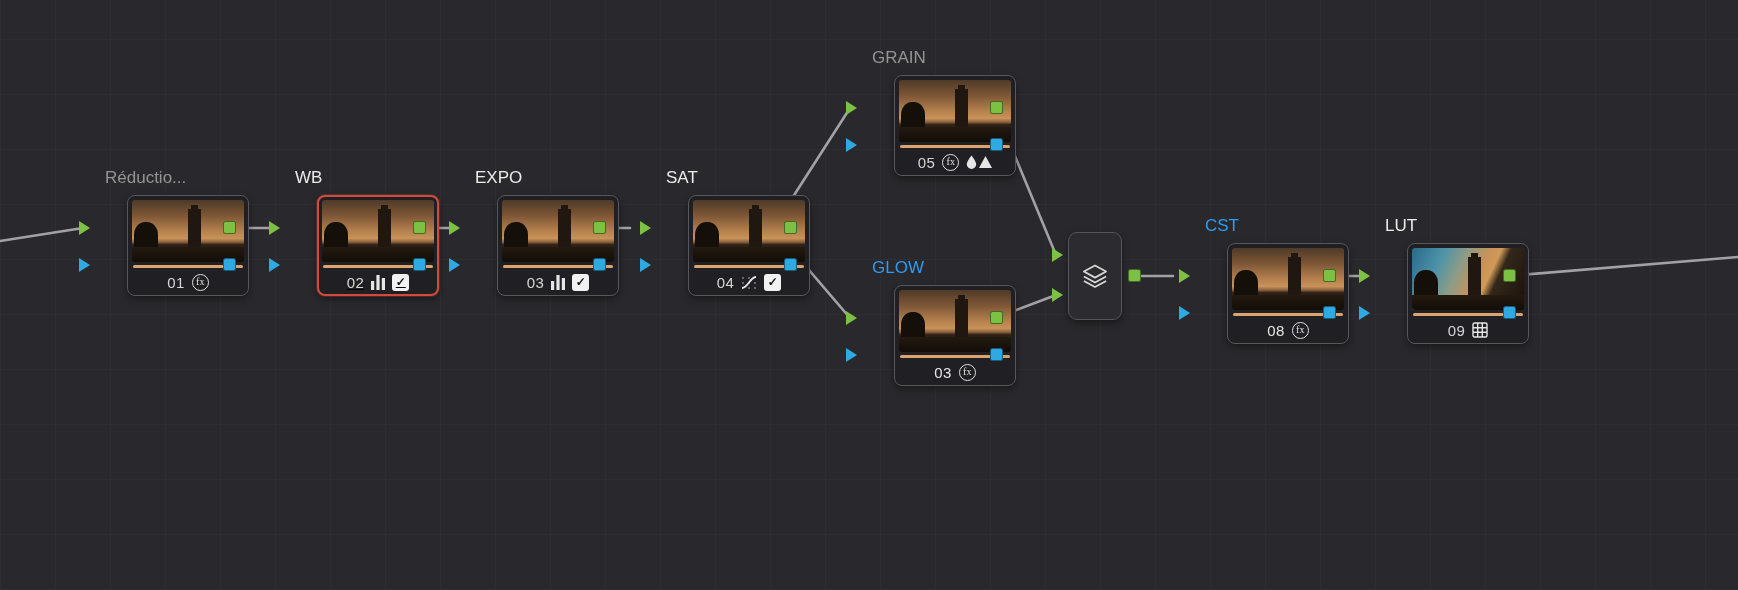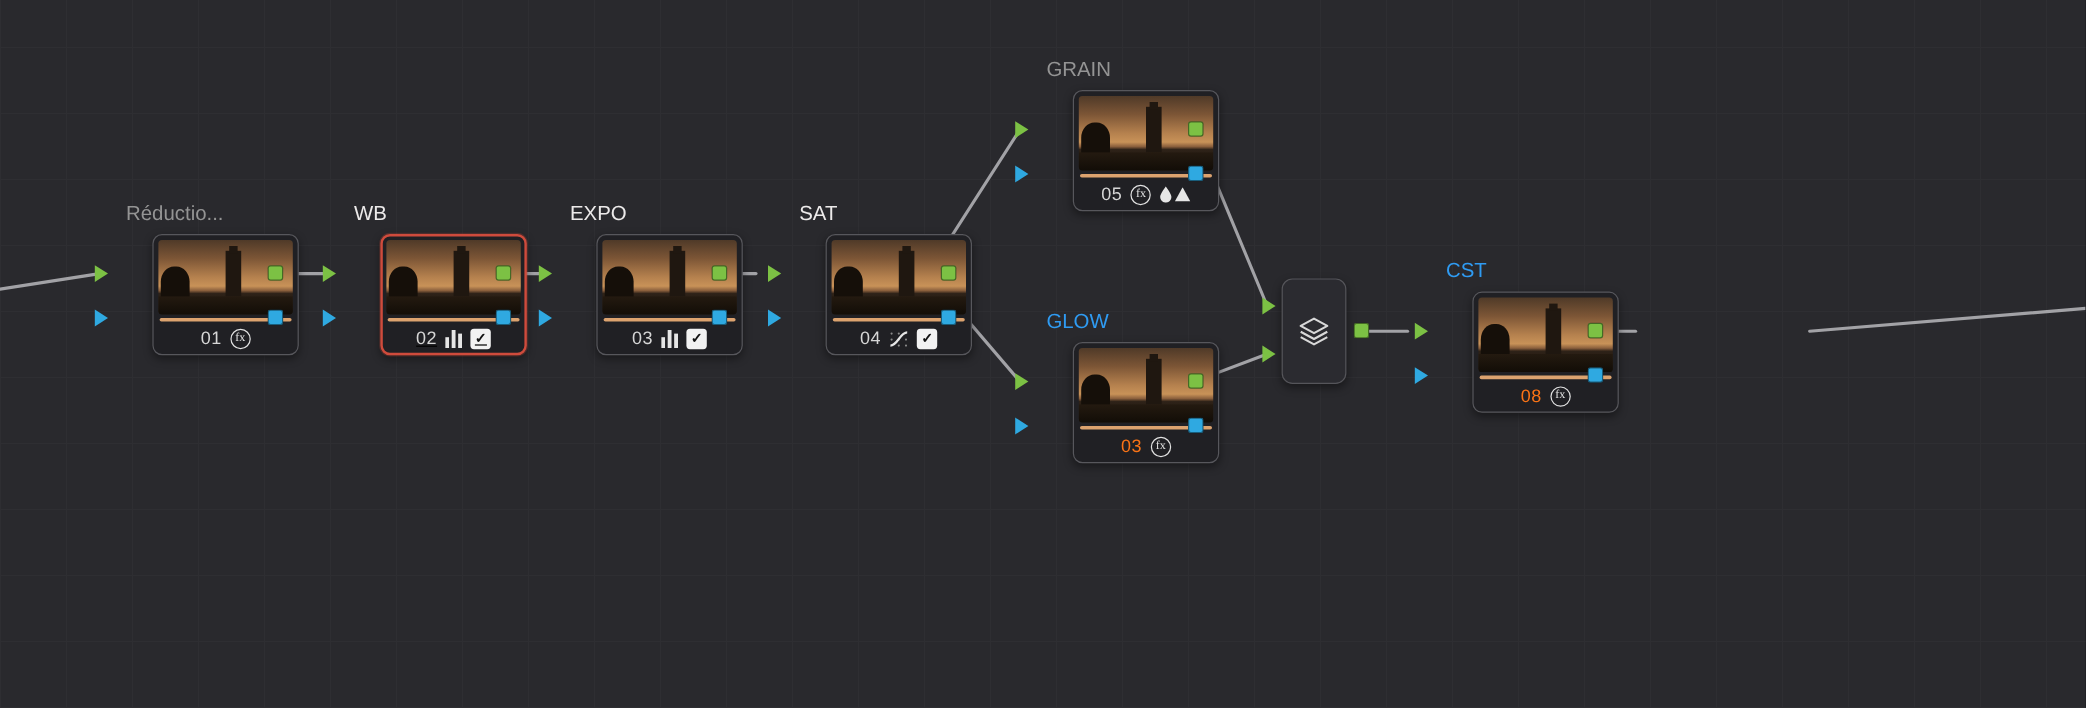--- a/index.html
+++ b/index.html
@@ -53,21 +53,21 @@
   .ground{position:absolute;left:0;bottom:0;width:100%;height:24%;background:linear-gradient(180deg,#241a10,#120d07);}
   .figure{position:absolute;left:2%;bottom:20%;width:24px;height:28px;background:#150f09;border-radius:46% 46% 0 0;}
 
   .cache-bar{height:3px;margin:3px 1px 2px 1px;background:#dca36f;border-radius:1.5px;}
 
   .node-footer{
     display:flex;align-items:center;justify-content:center;gap:7px;
     height:24px;color:#d6d6d6;font-size:15px;
   }
   .node-number{letter-spacing:.4px;}
-  .num-blue{color:#f97316;}
+  .num-blue{color:#e5e5e5;}
 
   
   .icon-fx{
     display:inline-flex;align-items:center;justify-content:center;
     width:17px;height:17px;border:1.4px solid #e2e2e2;border-radius:50%;
     font-size:10px;color:#e2e2e2;line-height:1;
     font-family:"Liberation Serif", serif;
   }
   .icon-checkbox{
     display:inline-flex;align-items:center;justify-content:center;
@@ -310,14 +310,39 @@
         <span class="node-number num-blue">08</span>
         <span class="icon-fx">fx</span>
       </div>
     </div>
     <div class="port-tri green in-rgb"></div>
     <div class="port-tri blue in-key"></div>
     <div class="port-sq green out-rgb"></div>
     <div class="port-sq blue out-key"></div>
   </div>
 
+  <div class="node" style="left:1375px;top:243px;">
+    <div class="node-label label-white">LUT</div>
+    <div class="node-body">
+      <div class="thumb graded">
+        <div class="figure"></div>
+          <div class="tower"></div>
+          <div class="tower-cap"></div>
+          <div class="ground"></div>
+      </div>
+      <div class="cache-bar"></div>
+      <div class="node-footer">
+        <span class="node-number">09</span>
+        <span class="icon-wrap">
+          <svg width="16" height="16" viewBox="0 0 16 16" fill="none" stroke="#e6e6e6" stroke-width="1.4">
+              <rect x="1" y="1" width="14" height="14" rx="1.5"></rect>
+              <path d="M1 5.7 H15 M1 10.3 H15 M5.7 1 V15 M10.3 1 V15"></path>
+            </svg>
+        </span>
+      </div>
+    </div>
+    <div class="port-tri green in-rgb"></div>
+    <div class="port-tri blue in-key"></div>
+    <div class="port-sq green out-rgb"></div>
+    <div class="port-sq blue out-key"></div>
+  </div>
 
 </div>
 
 </body></html>

